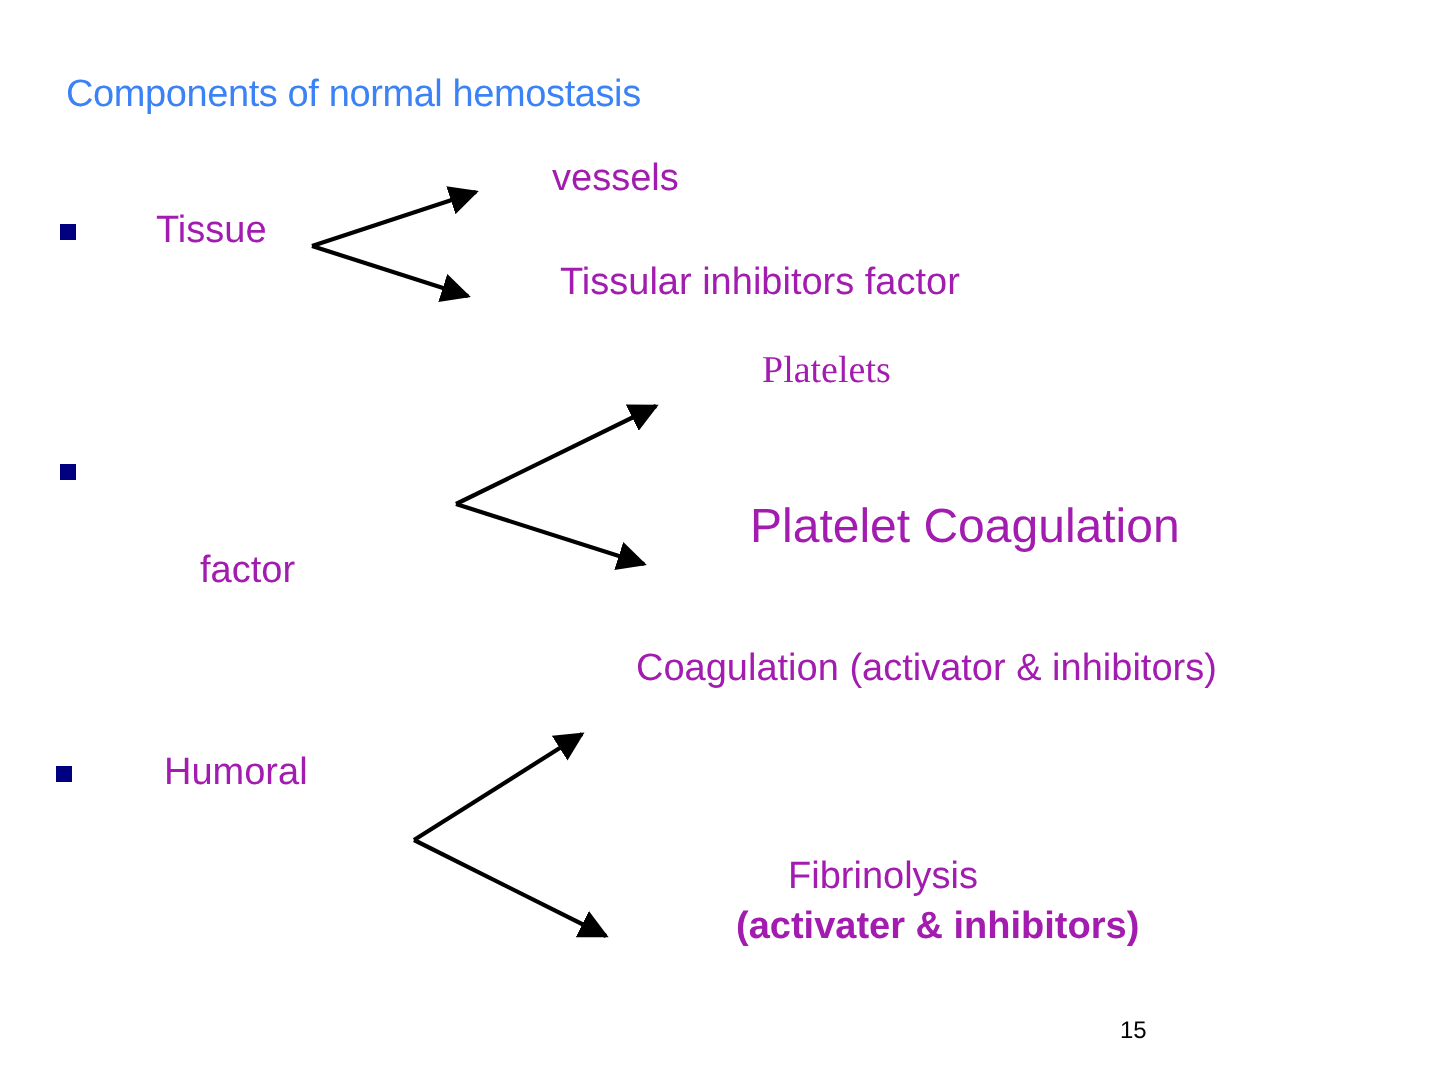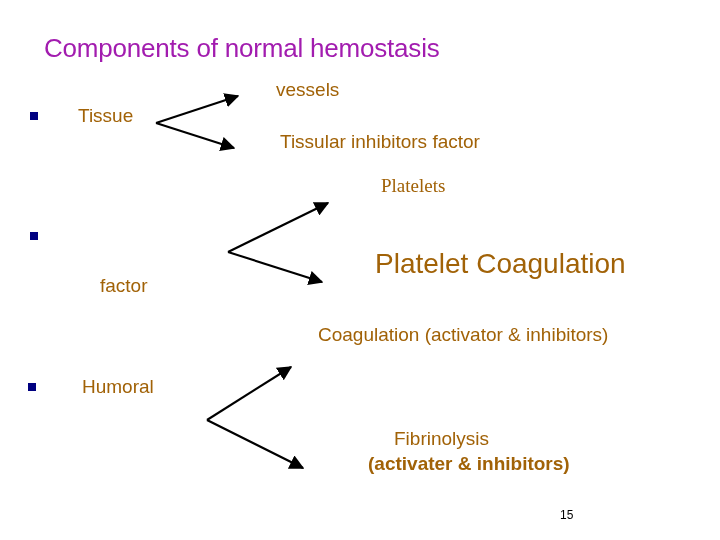--- a/index.html
+++ b/index.html
@@ -17,43 +17,43 @@
   #slide {
     position: relative;
     width: 720px;
     height: 540px;
     background: #ffffff;
   }
   .abs { position: absolute; }
 
   
   #slide-title {
-    left: 44px;
+    left: 33px;
     top: 33px;
-    font-size: 26px;
+    font-size: 19px;
     line-height: 30px;
     letter-spacing: -0.2px;
-    color: #a21caf;
+    color: #3b82f6;
     white-space: nowrap;
   }
 
   
   .bullet {
     width: 8px;
     height: 8px;
     background: #000080;
   }
 
   
   .txt {
     white-space: nowrap;
-    color: #a16207;
+    color: #a21caf;
   }
   .t-md { font-size: 19px; line-height: 23px; }
-  .t-lg { font-size: 28px; line-height: 28px; }
+  .t-lg { font-size: 24px; line-height: 28px; }
 
   .centered { text-align: left; }
 
   
   .arrows {
     left: 0;
     top: 0;
     width: 720px;
     height: 540px;
     pointer-events: none;

